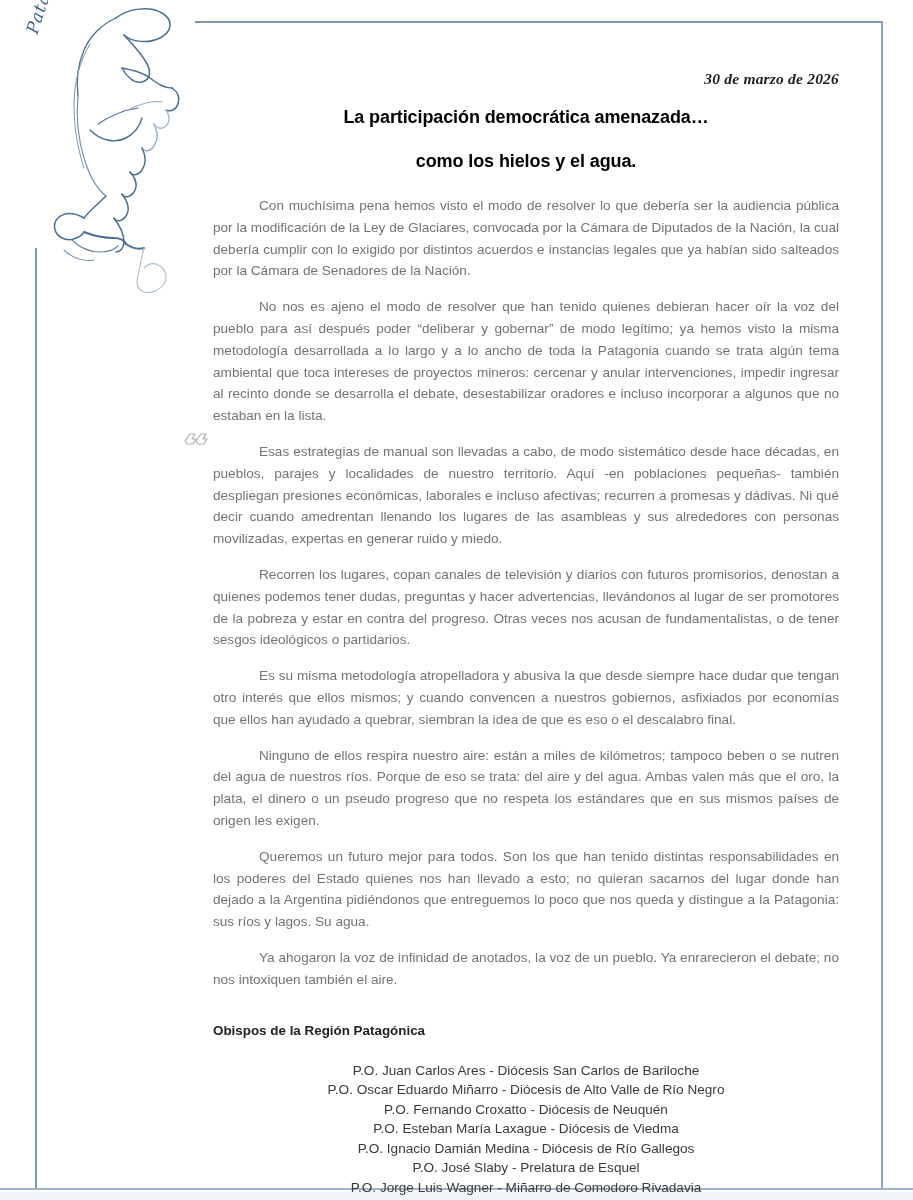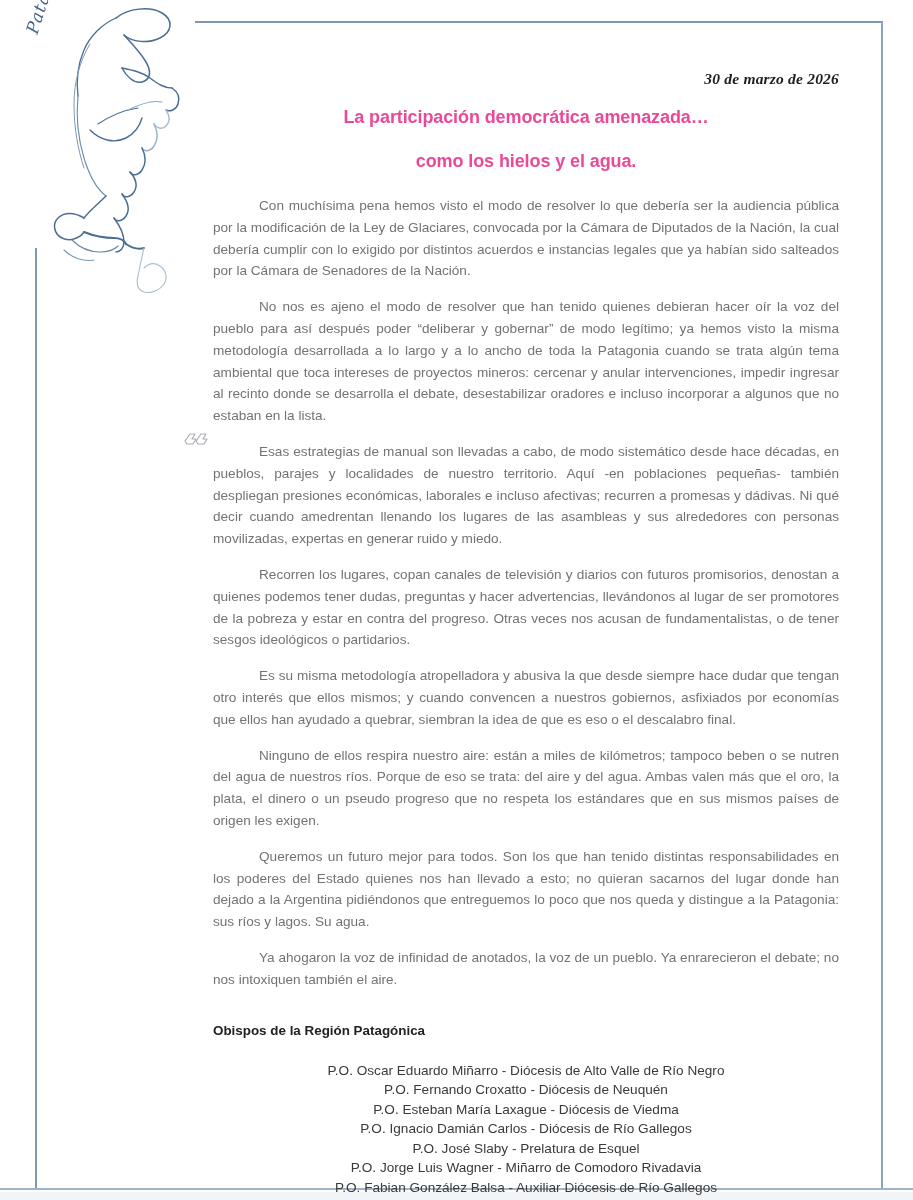--- a/index.html
+++ b/index.html
@@ -28,21 +28,21 @@
   
   .sheet{position:absolute;left:213px;top:0;width:626px;height:1124px;}
 
   .date{
     text-align:right;font-style:italic;font-weight:600;
     font-size:15.5px;color:#1e1e1e;margin-top:70px;letter-spacing:.2px;
     font-family:"Liberation Serif", serif;
   }
 
   .title{
-    text-align:center;font-weight:bold;font-size:18px;color:#ec4899;
+    text-align:center;font-weight:bold;font-size:18px;color:#000000;
     margin-top:19px;letter-spacing:-.1px;
   }
   .title .line2{display:block;margin-top:23px;}
 
   .body{margin-top:23px;}
   .para{
     text-align:justify;font-size:13.6px;line-height:21.8px;
     color:#737373;text-indent:46px;margin:0 0 14px 0;
     hyphens:none;
   }
@@ -126,23 +126,24 @@
     <p class="para">Recorren los lugares, copan canales de televisión y diarios con futuros promisorios, denostan a quienes podemos tener dudas, preguntas y hacer advertencias, llevándonos al lugar de ser promotores de la pobreza y estar en contra del progreso. Otras veces nos acusan de fundamentalistas, o de tener sesgos ideológicos o partidarios.</p>
     <p class="para">Es su misma metodología atropelladora y abusiva la que desde siempre hace dudar que tengan otro interés que ellos mismos; y cuando convencen a nuestros gobiernos, asfixiados por economías que ellos han ayudado a quebrar, siembran la idea de que es eso o el descalabro final.</p>
     <p class="para">Ninguno de ellos respira nuestro aire: están a miles de kilómetros; tampoco beben o se nutren del agua de nuestros ríos. Porque de eso se trata: del aire y del agua. Ambas valen más que el oro, la plata, el dinero o un pseudo progreso que no respeta los estándares que en sus mismos países de origen les exigen.</p>
     <p class="para">Queremos un futuro mejor para todos. Son los que han tenido distintas responsabilidades en los poderes del Estado quienes nos han llevado a esto; no quieran sacarnos del lugar donde han dejado a la Argentina pidiéndonos que entreguemos lo poco que nos queda y distingue a la Patagonia: sus ríos y lagos. Su agua.</p>
     <p class="para">Ya ahogaron la voz de infinidad de anotados, la voz de un pueblo. Ya enrarecieron el debate; no nos intoxiquen también el aire.</p>
   </div>
 
   <div class="sign-head">Obispos de la Región Patagónica</div>
 
   <div class="sign-list">
+    <div class="sign-line">P.O. Juan Carlos Ares - Diócesis San Carlos de Bariloche</div>
     <div class="sign-line">P.O. Oscar Eduardo Miñarro - Diócesis de Alto Valle de Río Negro</div>
     <div class="sign-line">P.O. Fernando Croxatto - Diócesis de Neuquén</div>
     <div class="sign-line">P.O. Esteban María Laxague - Diócesis de Viedma</div>
-    <div class="sign-line">P.O. Ignacio Damián Carlos - Diócesis de Río Gallegos</div>
+    <div class="sign-line">P.O. Ignacio Damián Medina - Diócesis de Río Gallegos</div>
     <div class="sign-line">P.O. José Slaby - Prelatura de Esquel</div>
     <div class="sign-line">P.O. Jorge Luis Wagner - Miñarro de Comodoro Rivadavia</div>
     <div class="sign-line">P.O. Fabian González Balsa -  Auxiliar Diócesis de Río Gallegos</div>
 
   </div>
 
 </div>
 
 </body></html>

